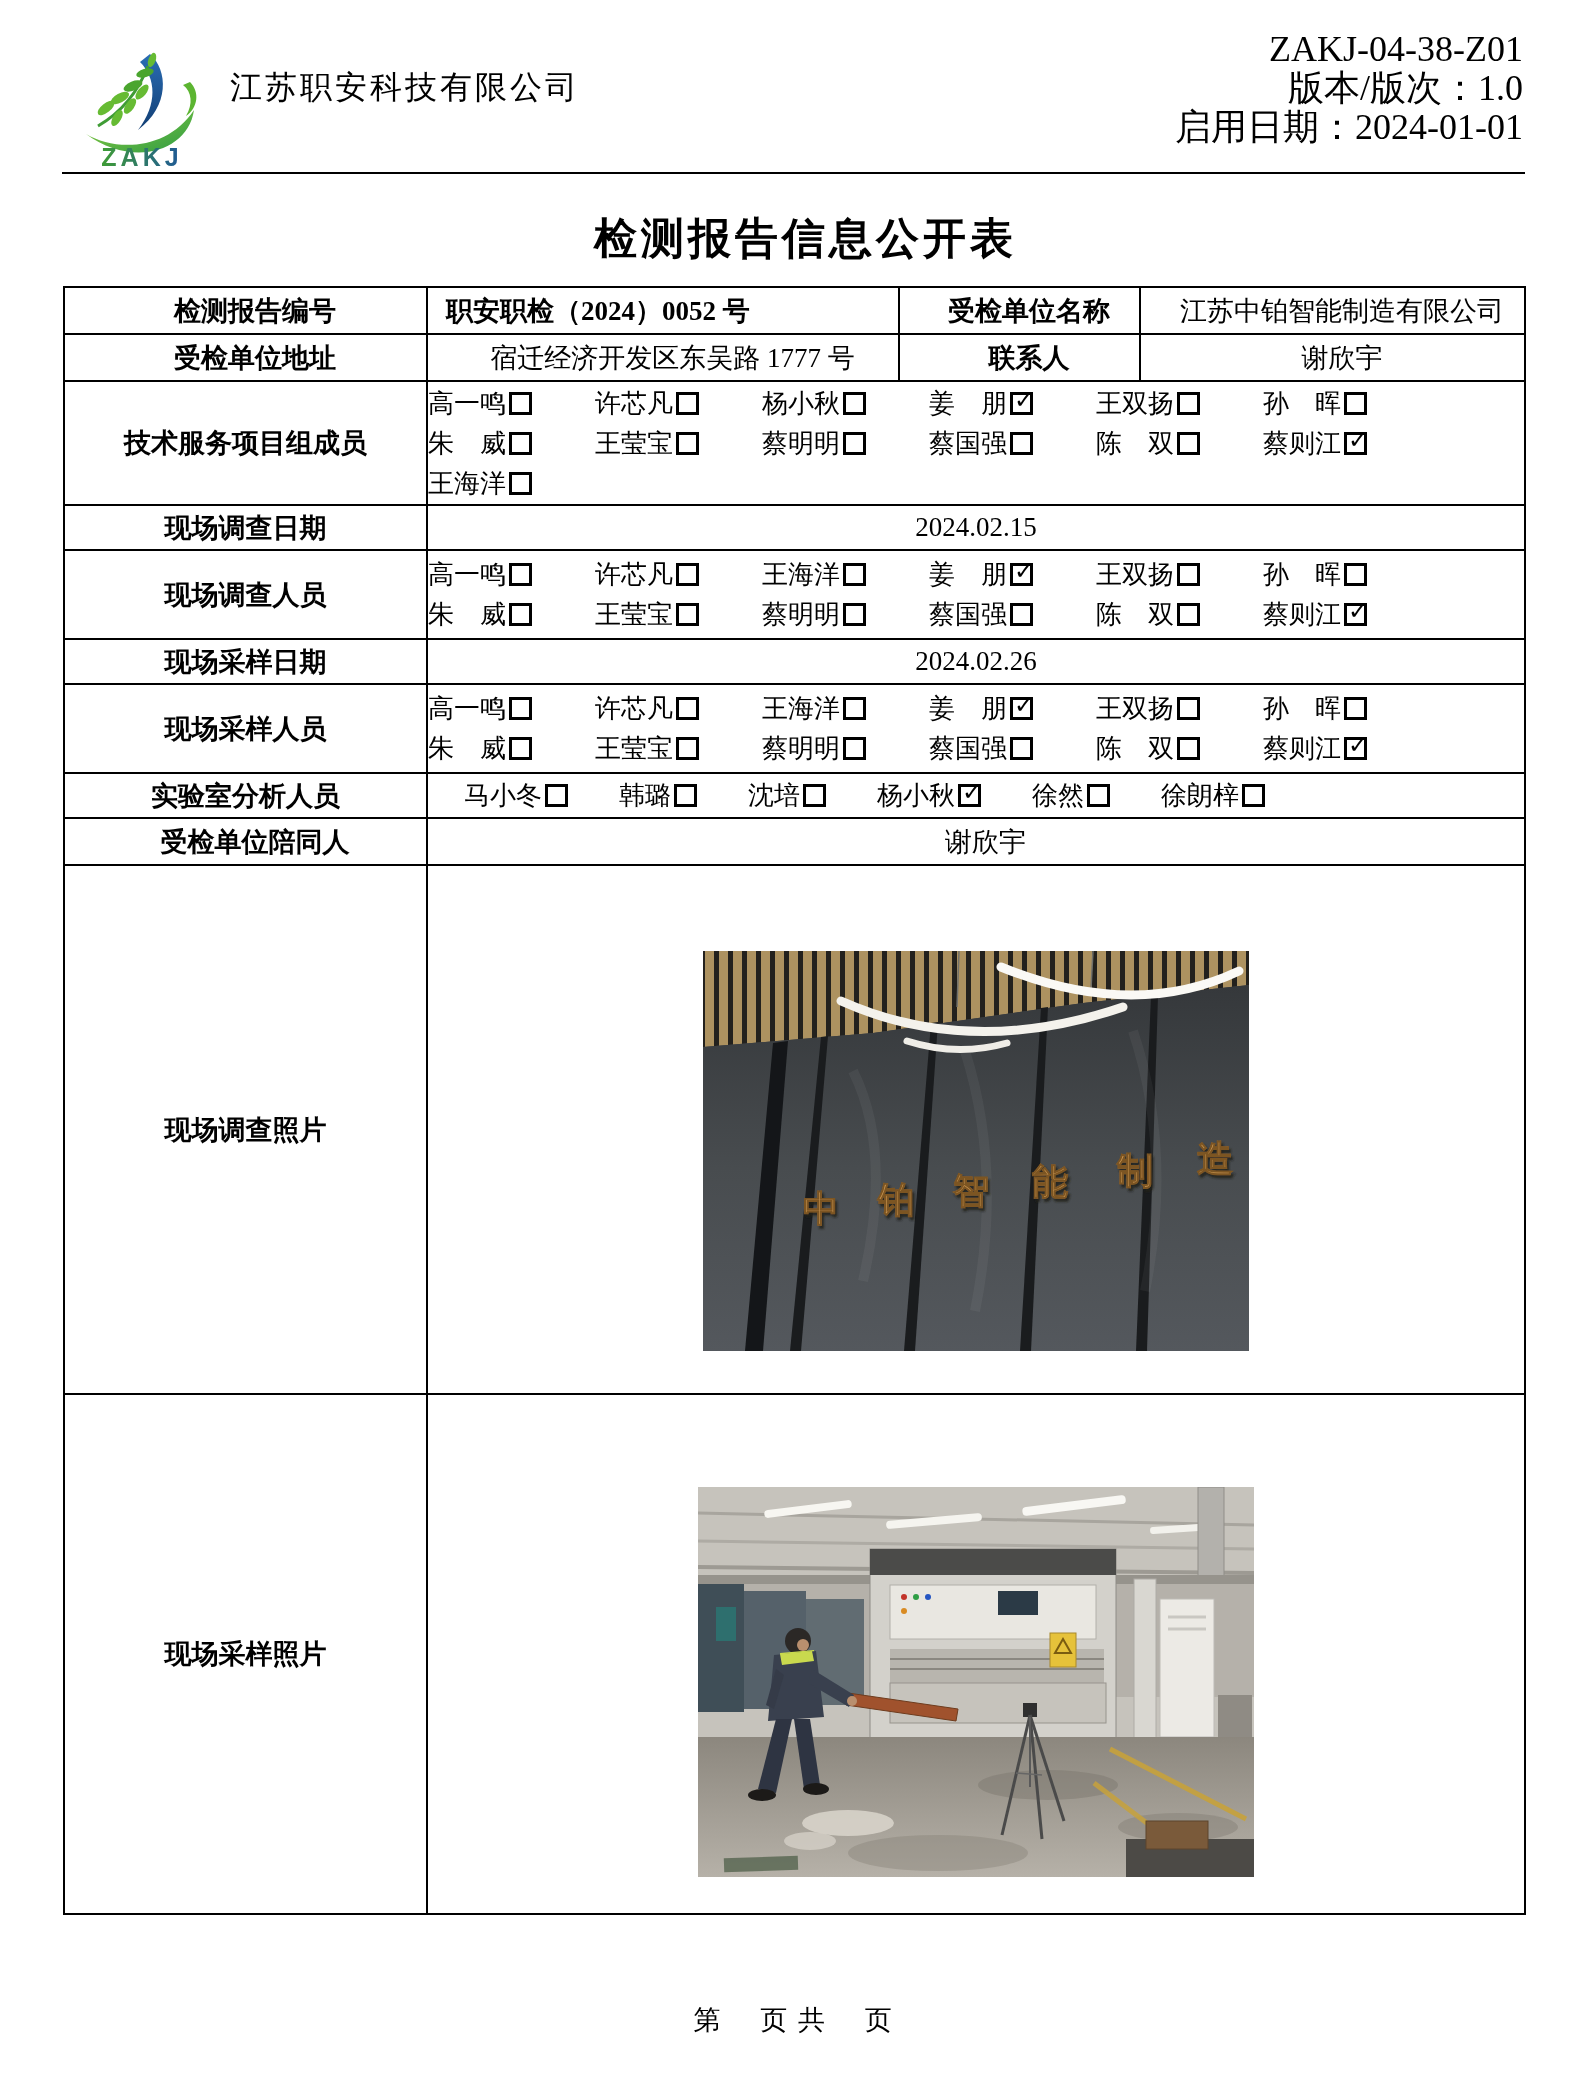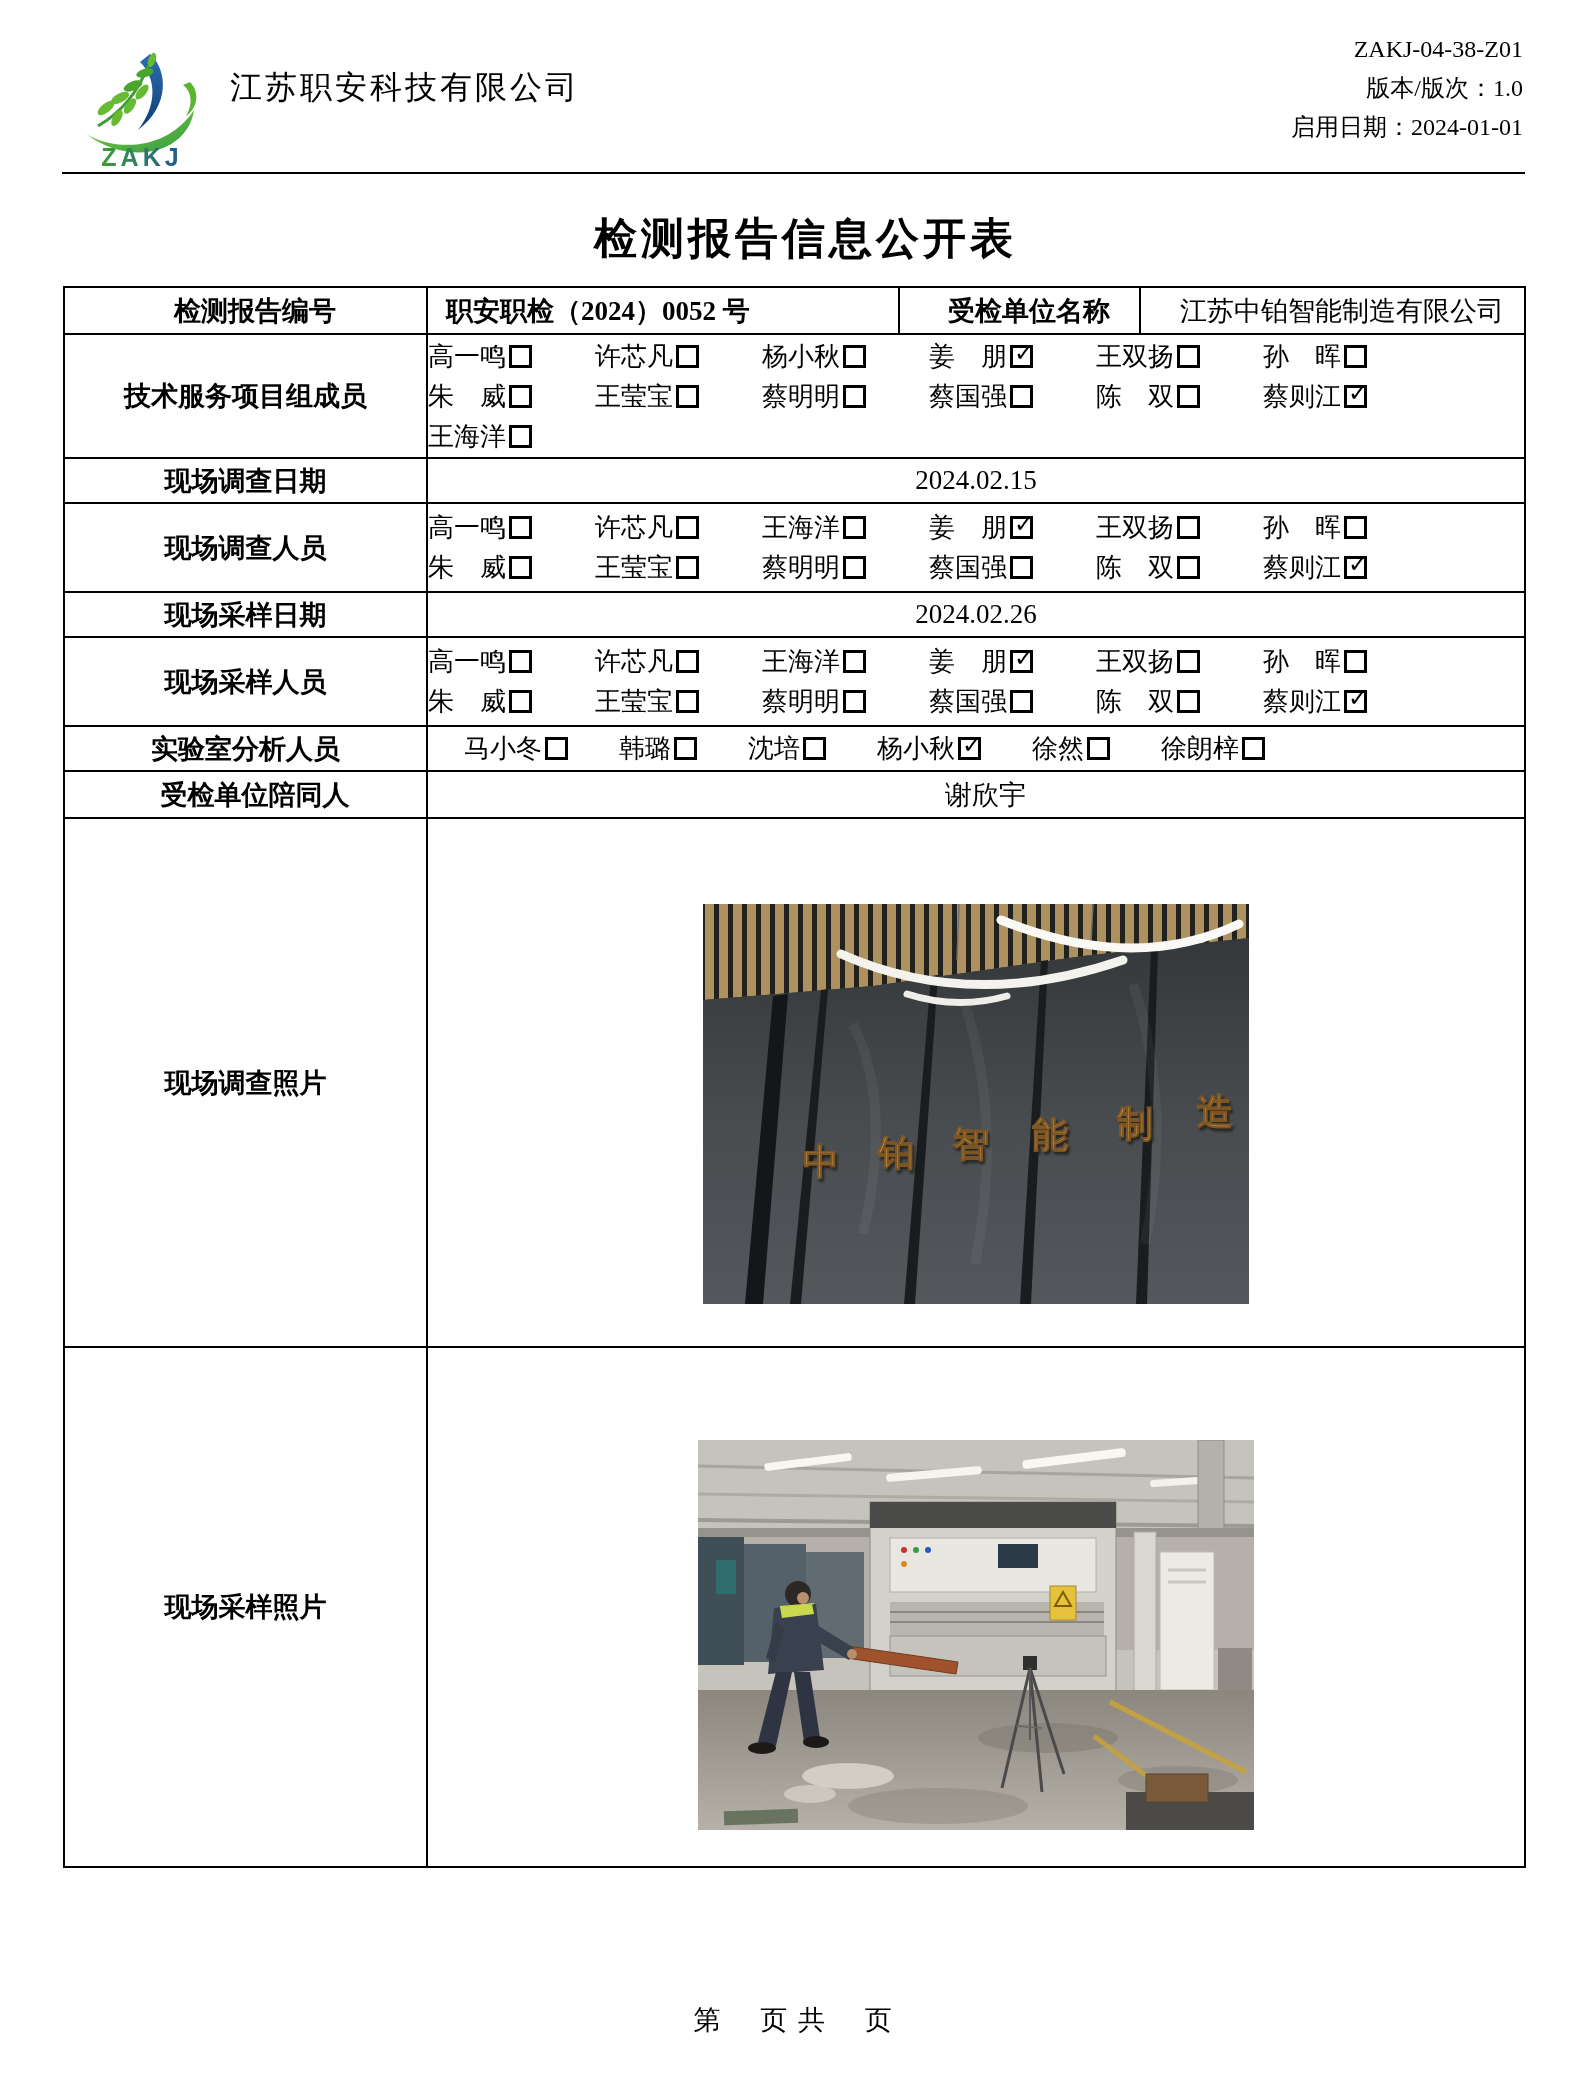--- a/index.html
+++ b/index.html
@@ -2,21 +2,21 @@
 <html><head>
 <meta charset="utf-8">
 <style>
   html,body{margin:0;padding:0;background:#e8e8e8;}
   #page{position:relative;width:1587px;height:2093px;background:#ffffff;margin:0 auto;
         font-family:"Liberation Serif","DejaVu Serif",serif;color:#000;overflow:hidden;}
 
   
   .logo{position:absolute;left:70px;top:28px;width:150px;height:146px;}
   .company{position:absolute;left:230px;top:66px;font-size:32px;letter-spacing:3px;}
-  .doc-meta{position:absolute;right:64px;top:30px;text-align:right;font-size:24px;line-height:39px;}
+  .doc-meta{position:absolute;right:64px;top:30px;text-align:right;font-size:36px;line-height:39px;}
   .hdr-rule{position:absolute;left:62px;right:62px;top:172px;border-top:2px solid #000;}
 
   .title{position:absolute;top:198px;left:0;width:100%;text-align:center;
          font-size:43px;font-weight:bold;letter-spacing:4px;margin:12px;}
 
   
   table.form{position:absolute;top:286px;left:63px;width:1461px;border-collapse:collapse;table-layout:fixed;}
   table.form td{border:2px solid #000;padding:0;vertical-align:middle;font-size:27px;}
   td.lbl{font-weight:bold;text-align:center;}
   td.val{text-align:center;}
@@ -103,20 +103,26 @@
       </colgroup>
 
     <tbody>
         <tr class="r45">
       <td class="lbl">检测报告编号</td>
       <td class="val pl">职安职检（2024）0052 号</td>
       <td class="lbl">受检单位名称</td>
       <td class="val">江苏中铂智能制造有限公司</td>
     </tr>
 
+    <tr class="r45">
+      <td class="lbl">受检单位地址</td>
+      <td class="val">宿迁经济开发区东吴路 1777 号</td>
+      <td class="lbl">联系人</td>
+      <td class="val">谢欣宇</td>
+    </tr>
 
     <tr class="r122">
       <td class="lbl">技术服务项目组成员</td>
       <td class="teamcell" colspan="3">
             <div>
               <div class="team-line">
                 <span class="member">
                   <span class="mname">高一鸣</span>
                   <span class="cb"></span>
                 </span>

